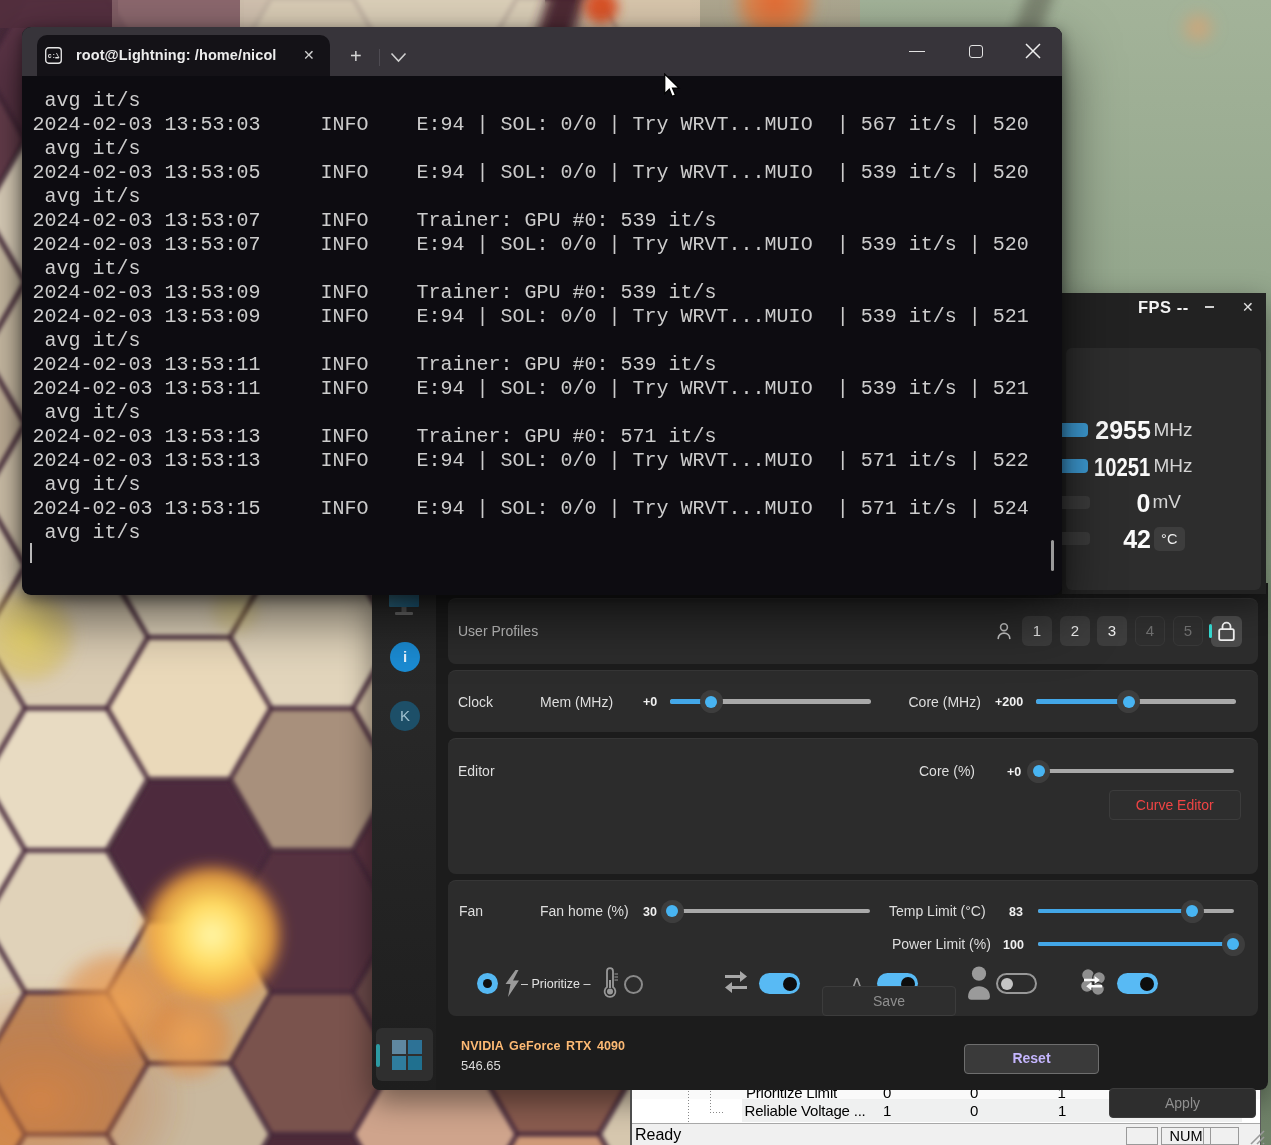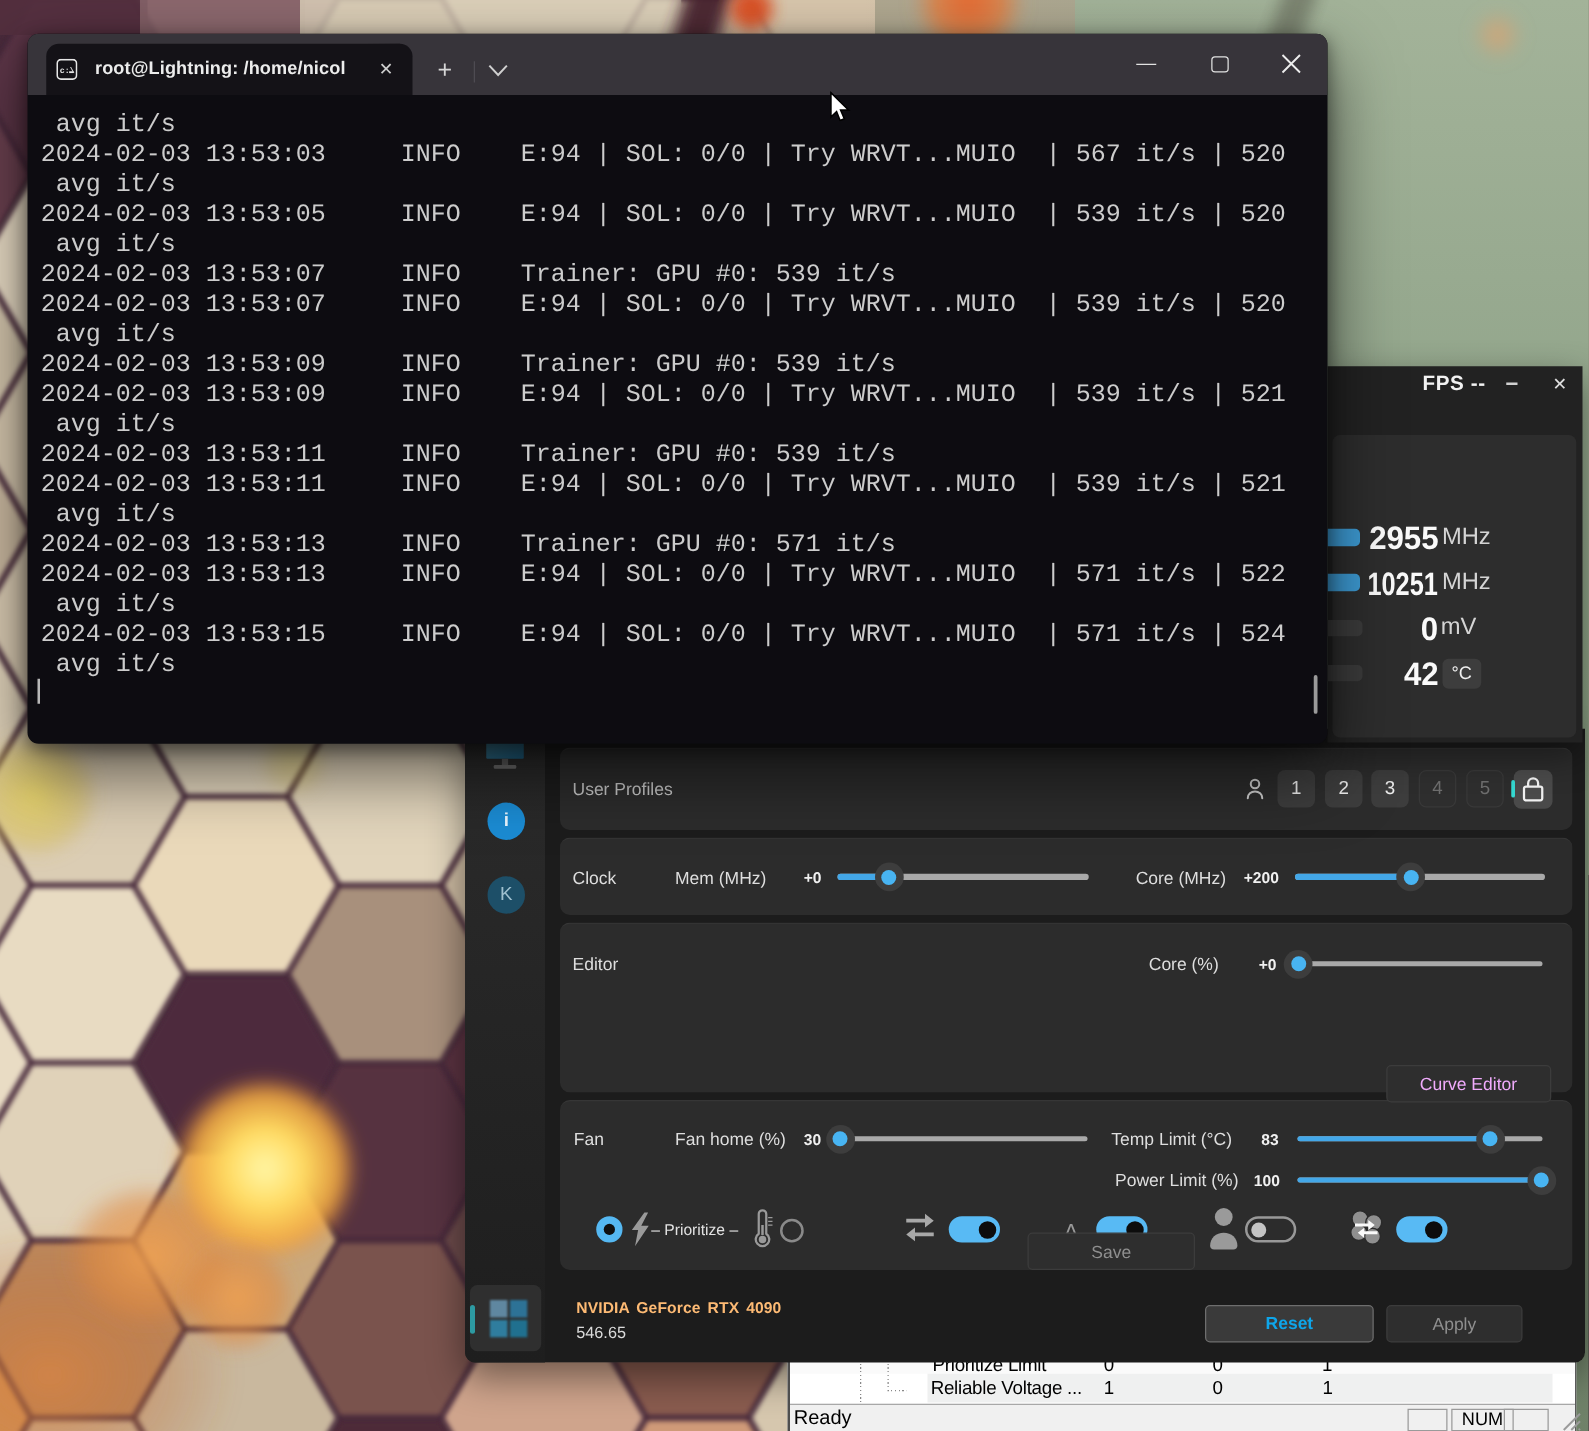--- a/index.html
+++ b/index.html
@@ -41,21 +41,21 @@
 .thumb div{position:absolute;left:5.5px;top:5.5px;width:12px;height:12px;border-radius:50%;background:#48b4f2}
 .pbtn{position:absolute;top:616px;width:30px;height:30px;border-radius:6px;background:#3d3d3d;color:#ededed;
  font-size:15px;text-align:center;line-height:30px}
 .pbtn.dim{background:#2e2e2e;border:1px solid #383838;color:#6e6e6e;line-height:28px}
 .tgon{position:absolute;width:41px;height:21px;border-radius:11px;background:#58baf4}
 .tgon div{position:absolute;right:3.5px;top:3.5px;width:14px;height:14px;border-radius:50%;background:#0d0d0d}
 .tgoff{position:absolute;width:41px;height:21px;border-radius:11px;border:2px solid #989898}
 .tgoff div{position:absolute;left:2.5px;top:2.5px;width:12px;height:12px;border-radius:50%;background:#c4c4c4}
 .btn{position:absolute;height:29.5px;background:#2e2e2e;border:1px solid #3c3c3c;border-radius:4px;
  color:#8f8f8f;font-size:14px;text-align:center}
-#reset{background:#3a3a3a;border:1.5px solid #6e6e6e;color:#0ea5e9;font-weight:bold}
+#reset{background:#3a3a3a;border:1.5px solid #6e6e6e;color:#c4b5fd;font-weight:bold}
 
 
 #fps{left:1062px;top:293px;width:204px;height:301px;background:#222;box-shadow:0 10px 28px rgba(0,0,0,.45)}
 #fpspanel{position:absolute;left:4px;top:55px;width:195px;height:242px;background:#2d2d2d;border-radius:6px}
 .fbar{position:absolute;border-radius:4px}
 .fnum{position:absolute;color:#fafafa;font-weight:bold;white-space:nowrap}
 .funit{position:absolute;color:#d4d4d4;font-size:19px;white-space:nowrap}
 
 
 #lwin{left:630px;top:1085px;width:631px;height:60px;background:#fff;border-left:2.5px solid #4e4e4e;border-right:1.5px solid #5a5a5a}
@@ -320,21 +320,21 @@
       </div>
 
   <span class="lbl" style="left:458px;top:763px">Editor</span>
   <span class="lbl" style="left:919px;top:763px">Core (%)</span>
   <span class="val" style="left:1007px;top:764.5px">+0</span>
   <div class="track" style="left:1028.5px;top:768.75px;width:205.0px"></div>
 <div class="tfill" style="left:1028.5px;top:768.75px;width:10.0px"></div>
 <div class="thumb" style="left:1027.0px;top:759.5px">
         <div></div>
       </div>
-  <div class="btn" style="left:1108.5px;top:852px;width:132.5px;line-height:28px;color:#f0abfc">Curve Editor</div>
+  <div class="btn" style="left:1108.5px;top:790px;width:132.5px;line-height:28px;color:#ef4444">Curve Editor</div>
 
   <span class="lbl" style="left:459px;top:903px">Fan</span>
   <span class="lbl" style="left:540px;top:903px">Fan home (%)</span>
   <span class="val" style="left:643px;top:904.5px">30</span>
   <div class="track" style="left:668px;top:908.75px;width:202px"></div>
 <div class="tfill" style="left:668px;top:908.75px;width:4px"></div>
 <div class="thumb" style="left:660.5px;top:899.5px">
         <div></div>
       </div>
   <span class="lbl" style="left:889px;top:903px">Temp Limit (°C)</span>
@@ -404,21 +404,21 @@
           </g>
         </svg></div>
   <div class="tgon" style="left:1116.5px;top:973px">
         <div></div>
       </div>
 
   <span class="abs" style="left:461px;top:1039px;font-size:12.5px;font-weight:bold;color:#fdba74;word-spacing:2px;letter-spacing:.1px">NVIDIA GeForce RTX 4090</span>
   <span class="abs" style="left:461px;top:1058px;font-size:13px;color:#dadada">546.65</span>
   <div class="btn" style="left:822px;top:986px;width:134px;line-height:28px">Save</div>
   <div class="btn" id="reset" style="left:964px;top:1044px;width:135px;line-height:27px">Reset</div>
-  <div class="btn" style="left:1109px;top:1044px;width:109px;line-height:28px">Apply</div>
+  <div class="btn" style="left:1109px;top:1088px;width:147px;line-height:28px">Apply</div>
 </div>
 
 <div id="fps">
   <span class="abs" style="left:76px;top:5px;font-size:16.5px;font-weight:bold;color:#f2f2f2;letter-spacing:.5px">FPS --</span>
   <div class="abs" style="left:143px;top:13px;width:9px;height:2px;background:#d0d0d0"></div>
   <span class="abs" style="left:180px;top:6px;font-size:14px;color:#e0e0e0">✕</span>
   <div id="fpspanel"></div>
 </div>
 <div class="abs" style="left:1062px;top:293px;width:204px;height:301px;pointer-events:none;overflow:hidden" id="fpsrows">
   <div class="fbar" style="left:-10px;top:129.5px;width:36px;height:14px;background:#3d9bd4"></div>

